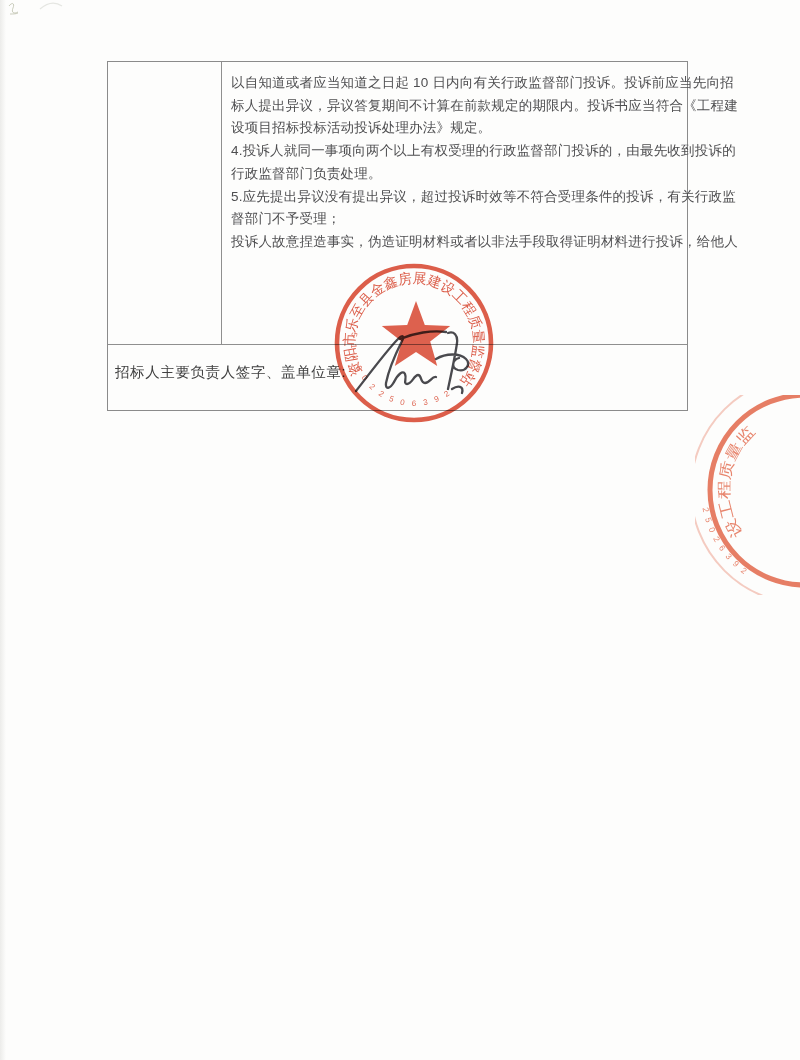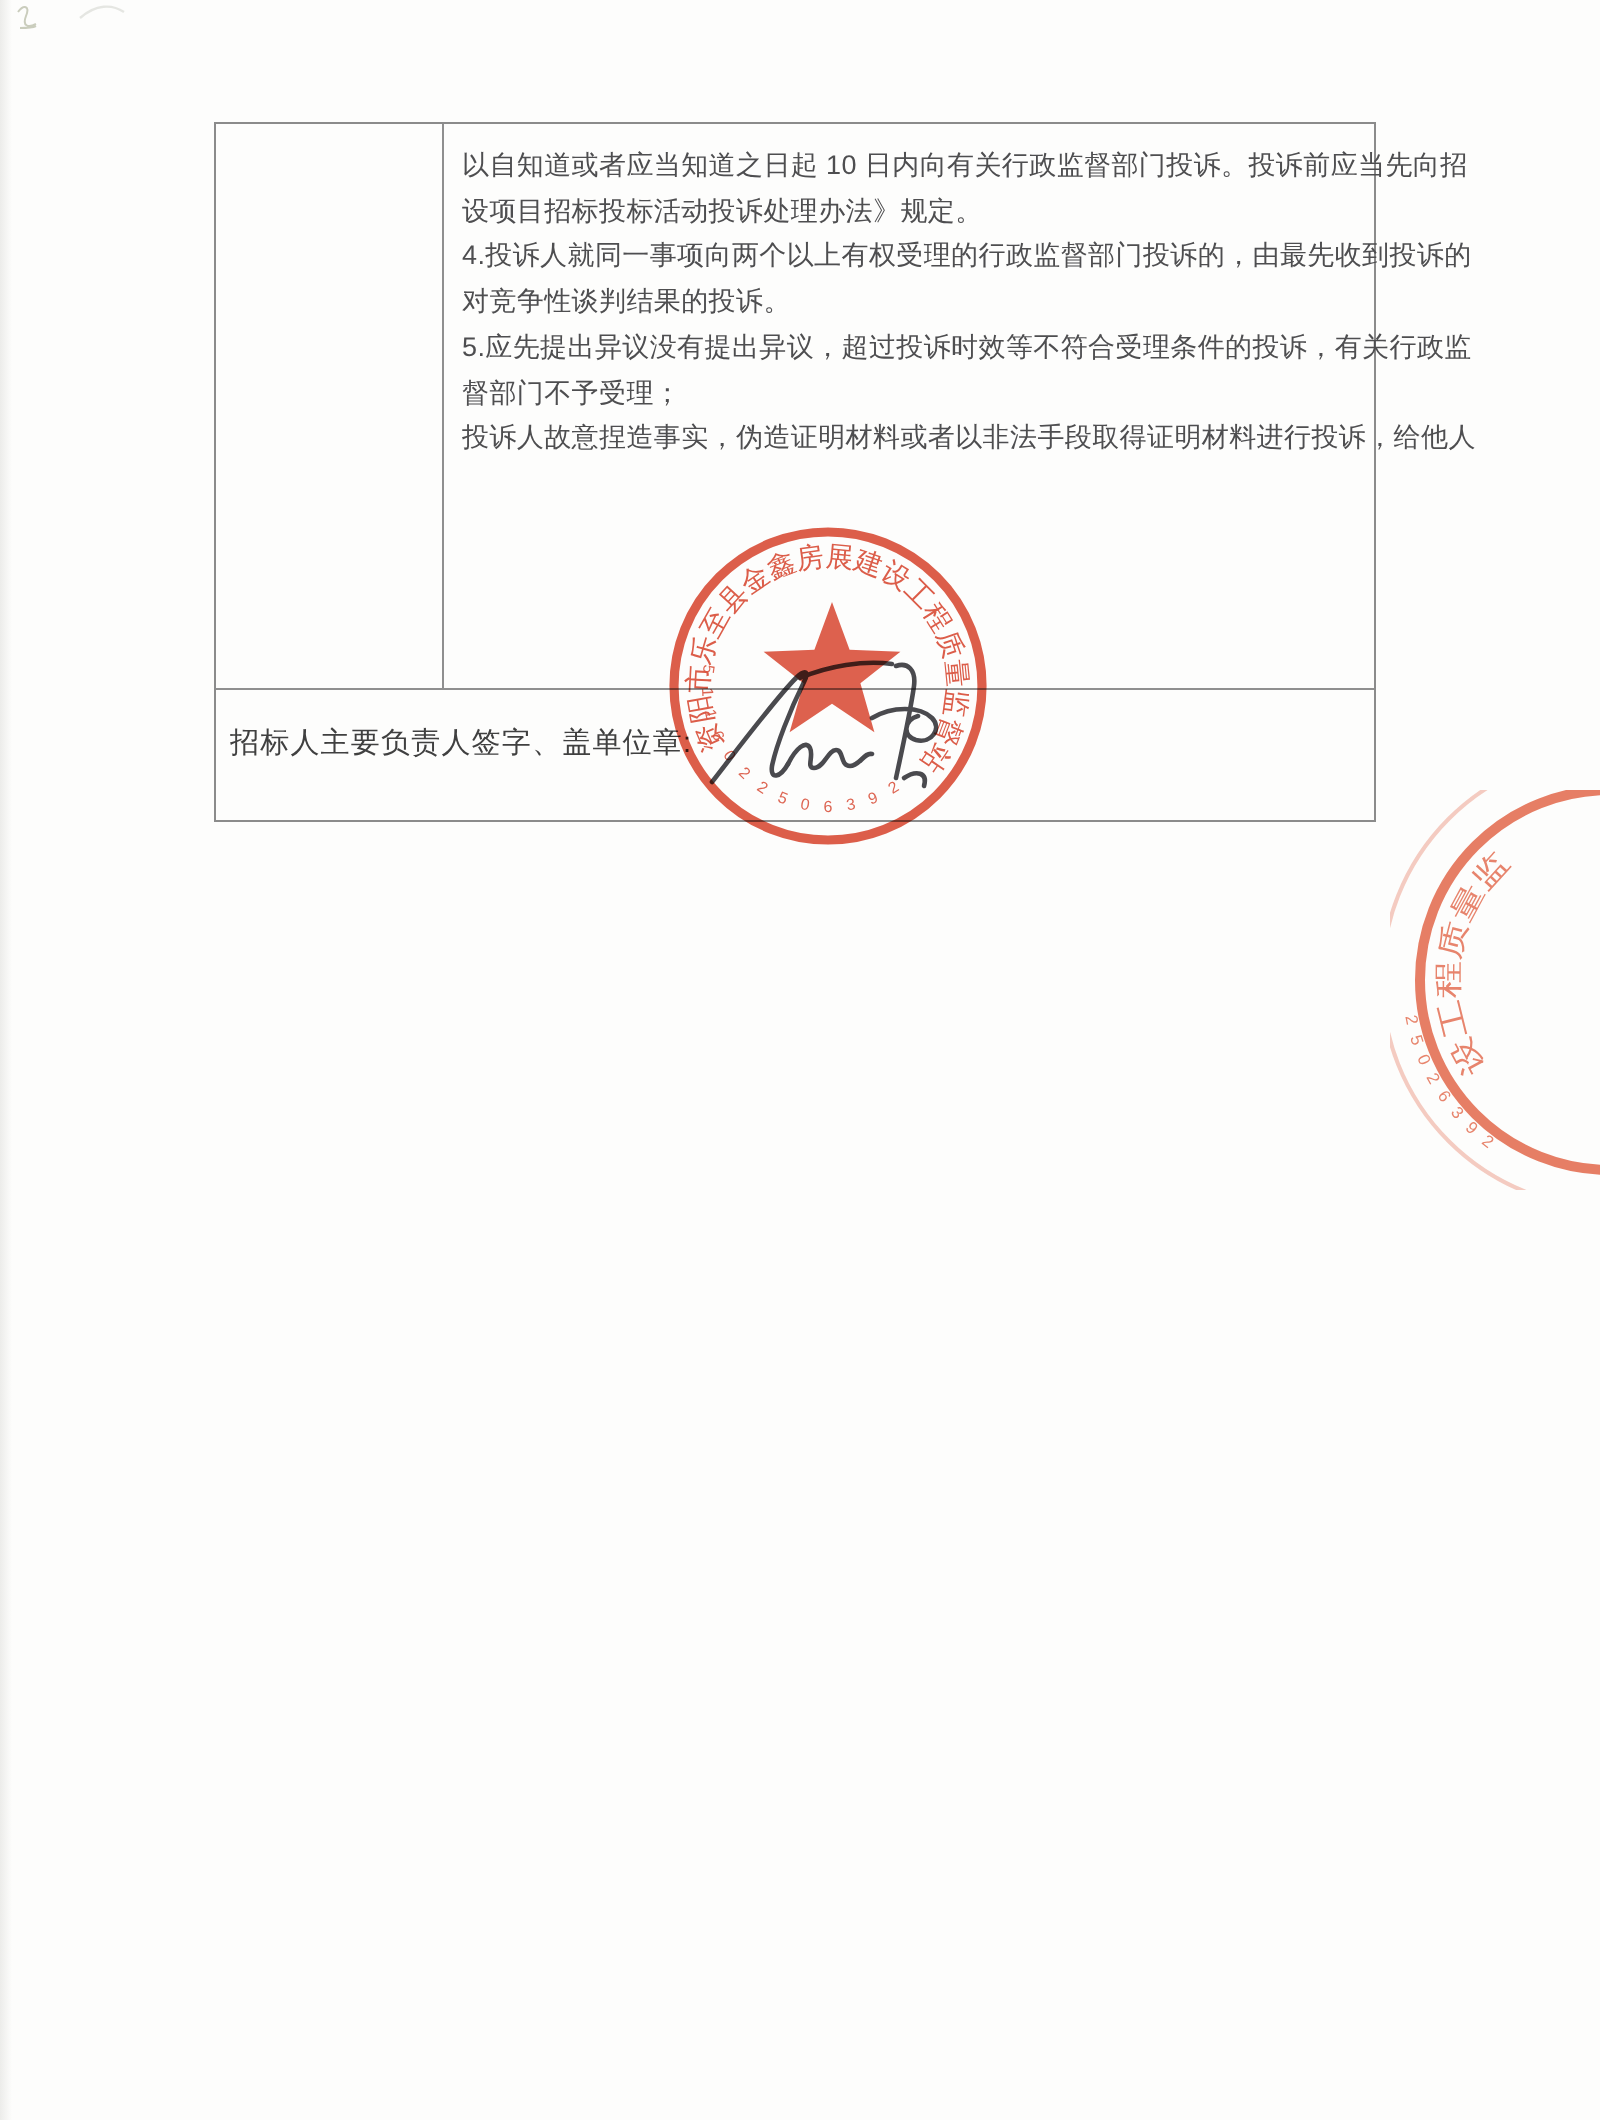--- a/index.html
+++ b/index.html
@@ -58,23 +58,24 @@
     <path d="M 9 6 c 3 -4 6 -3 4 2 c -2 5 1 6 5 4 M 10 14 c 3 0 6 0 8 -1" stroke="#8e9472" stroke-width="1" fill="none" opacity=".7"></path>
     <path d="M 40 9 C 48 2 56 2 62 6" stroke="#b9bdb3" stroke-width="1.2" fill="none" opacity=".55"></path>
   </svg>
 
   <div class="doc-table">
     <div class="col-divider"></div>
     <div class="row-divider"></div>
 
     <div class="clause-cell">
       <div class="clause-line">以自知道或者应当知道之日起 10 日内向有关行政监督部门投诉。投诉前应当先向招</div>
+      <div class="clause-line">标人提出异议，异议答复期间不计算在前款规定的期限内。投诉书应当符合《工程建</div>
       <div class="clause-line">设项目招标投标活动投诉处理办法》规定。</div>
       <div class="clause-line">4.投诉人就同一事项向两个以上有权受理的行政监督部门投诉的，由最先收到投诉的</div>
-      <div class="clause-line">对竞争性谈判结果的投诉。</div>
+      <div class="clause-line">行政监督部门负责处理。</div>
       <div class="clause-line">5.应先提出异议没有提出异议，超过投诉时效等不符合受理条件的投诉，有关行政监</div>
       <div class="clause-line">督部门不予受理；</div>
       <div class="clause-line">投诉人故意捏造事实，伪造证明材料或者以非法手段取得证明材料进行投诉，给他人</div>
     </div>
 
     <div class="sign-row-label">招标人主要负责人签字、盖单位章:</div>
   </div>
 
   <svg class="stamp stamp-main" width="166" height="166" viewBox="0 0 166 166">
     <defs>

